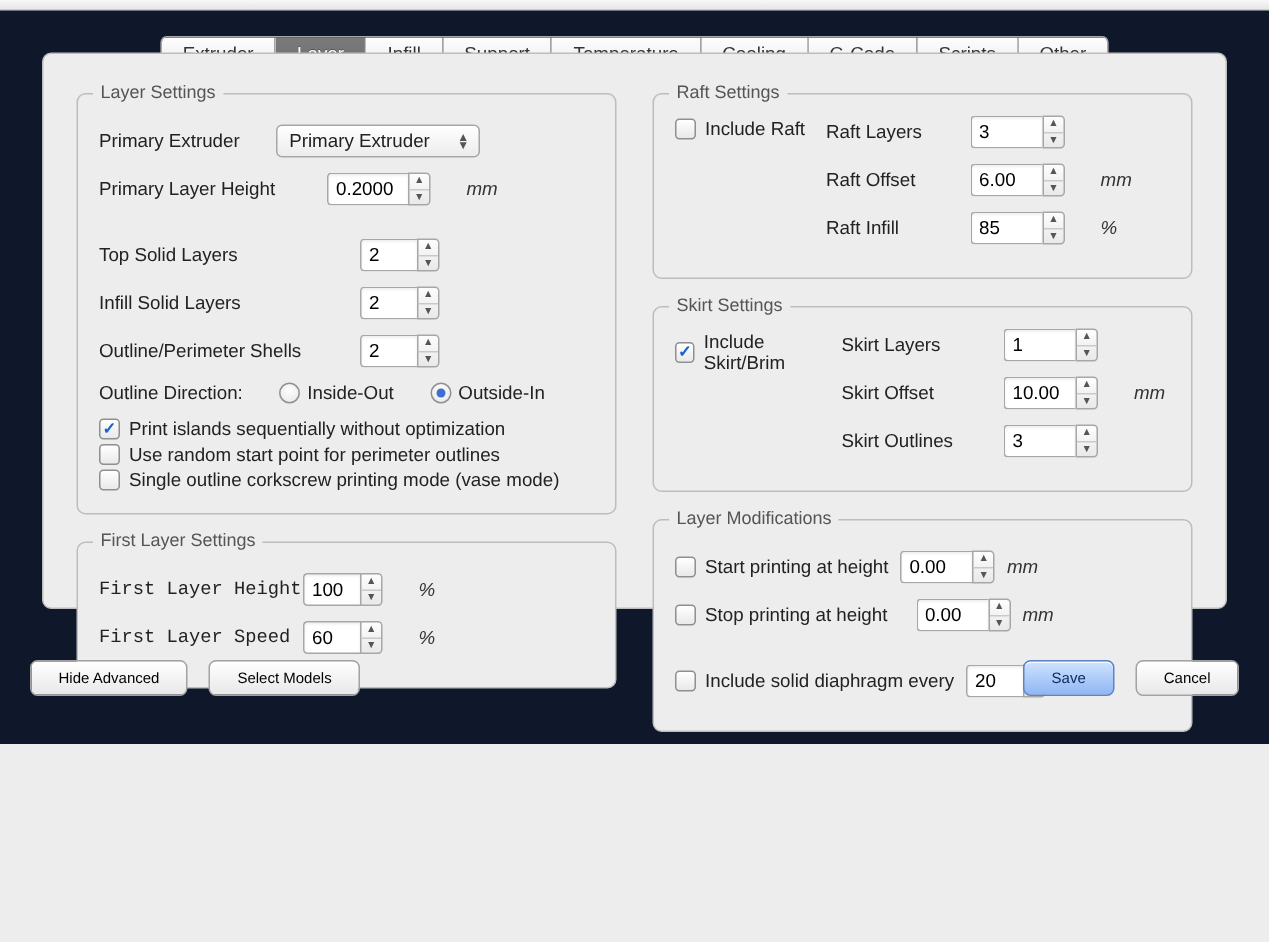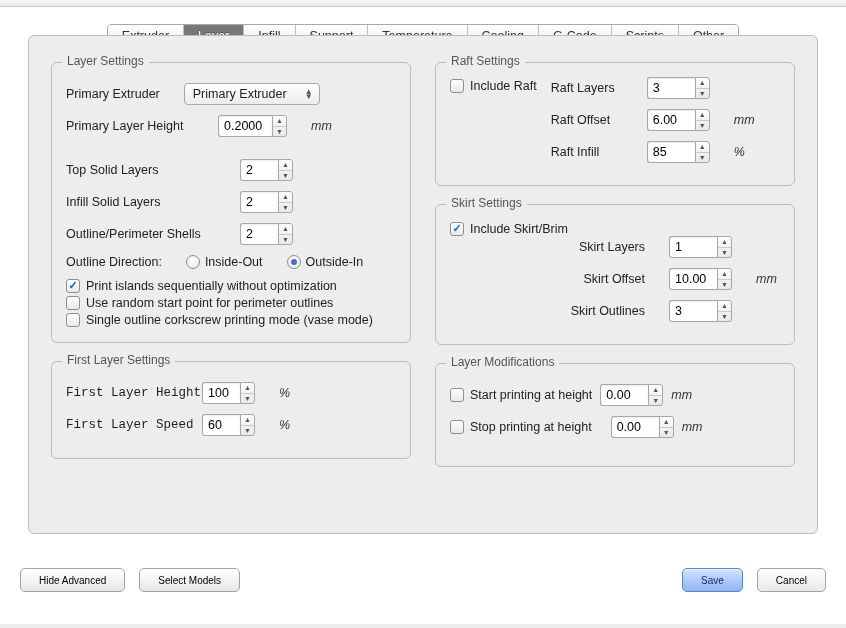--- a/index.html
+++ b/index.html
@@ -1,17 +1,17 @@
 <!DOCTYPE html>
 <html><head>
 <meta charset="utf-8">
 <style>
   * { box-sizing: border-box; }
   html, body { margin:0; padding:0; font-family: "Lucida Grande","Helvetica Neue",Arial,sans-serif; font-size:12.5px; color:#222; background:#ededed; }
-  .window { width:846px; height:624px; background:#ffffff; position:relative; }
+  .window { width:846px; height:496px; background:#0f172a; position:relative; }
   .topbar { height:7px; background:linear-gradient(#f8f8f8,#e7e7e7); border-bottom:1px solid #cfcfcf; }
 
   .tabs-wrap { position:absolute; top:24px; left:0; right:0; display:flex; justify-content:center; }
   .tabs { display:flex; border:1px solid #a8a8a8; border-radius:4px; overflow:hidden; box-shadow:0 1px 0 rgba(255,255,255,0.6); }
   .tab { padding:4px 14px; background:linear-gradient(#fefefe,#e9e9e9); border-right:1px solid #bdbdbd; cursor:pointer; white-space:nowrap; color:#333; }
   .tab:last-child { border-right:none; }
   .tab.active { background:linear-gradient(#7a7a7a,#6f6f6f); color:#fff; text-shadow:0 -1px 0 rgba(0,0,0,0.3); }
 
   .panel { position:absolute; top:35px; left:28px; right:28px; bottom:90px; border:1px solid #bdbdbd; border-radius:6px; background:#ededed; padding:26px 22px 18px; }
 
@@ -48,25 +48,25 @@
   .radio .dot { width:14px; height:14px; border:1px solid #8f8f8f; border-radius:50%; background:radial-gradient(circle at 50% 35%, #ffffff, #e5e5e5); display:flex; align-items:center; justify-content:center; }
   .radio .dot.sel::after { content:""; width:6px; height:6px; border-radius:50%; background:#3b6fd0; }
 
   .checklist .row { margin:3px 0; }
 
   .raftgrid { display:flex; }
   .raft-left { padding-top:2px; }
   .raft-right { margin-left:14px; }
   .raft-right .row { margin:0 0 10px; }
 
-  .skirtgrid { display:flex;flex-direction:column; }
+  .skirtgrid { display:flex; }
   .skirt-left { padding-top:2px; }
   .skirt-right { margin-left:auto; }
   .skirt-right .row { margin:0 0 10px; justify-content:flex-end; }
-  .skirt-right .lbl { text-align:right; width:84px; }
+  .skirt-right .lbl { text-align:left; width:84px; }
 
   .footer { position:absolute; left:20px; right:20px; bottom:32px; display:flex; gap:14px; align-items:center; }
   .footer .spacer { flex:1; }
   .btn { height:24px; padding:0 18px; border:1px solid #a2a2a2; border-radius:5px; background:linear-gradient(#ffffff,#e8e8e8); cursor:pointer; box-shadow:0 1px 0 rgba(255,255,255,0.8) inset; font-family:inherit; font-size:10px; display:inline-flex; align-items:center; }
   .btn.primary { background:linear-gradient(#cfe3ff,#8fb6f4); border-color:#5b83c7; color:#0b2a5c; font-weight:500; }
 
   .modrow { display:flex; align-items:center; gap:8px; margin:6px 0 10px; }
   .modrow .cb { flex:0 0 auto; }
 </style>
 </head>
@@ -332,20 +332,34 @@
             <span class="spin md">
                 <input value="0.00" style="">
                 <span class="btns">
                   <span>▲</span>
                   <span>▼</span>
                 </span>
               </span>
             <span class="unit">mm</span>
           </div>
           <div style="height:6px"></div>
+          <div class="modrow">
+            <span class="cb">
+                <span class="box"></span>
+                <span>Include solid diaphragm every</span>
+              </span>
+            <span class="spin sm">
+                <input value="20" style="">
+                <span class="btns">
+                  <span>▲</span>
+                  <span>▼</span>
+                </span>
+              </span>
+            <span class="unit">layers</span>
+          </div>
         </div>
       </div>
     </div>
   </div>
 
   <div class="footer">
     <button class="btn">Hide Advanced</button>
     <button class="btn">Select Models</button>
     <span class="spacer"></span>
     <button class="btn primary">Save</button>

